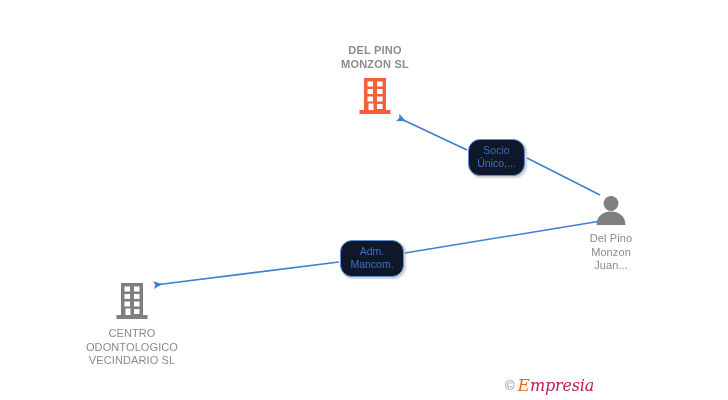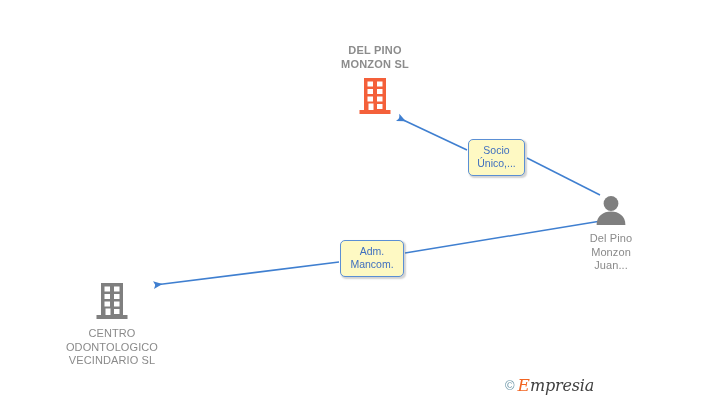--- a/index.html
+++ b/index.html
@@ -55,21 +55,21 @@
     left: 307px;
     top: 44px;
     width: 136px;
   }
   #node-root .node-label.title {
     margin-bottom: 6px;
   }
 
   
   #node-centro {
-    left: 42px;
+    left: 62px;
     top: 282px;
     width: 140px;
   }
   #node-centro .node-label {
     margin-top: 7px;
   }
 
   
   #node-person {
     left: 561px;
@@ -77,23 +77,23 @@
     width: 100px;
   }
   #node-person .node-label {
     margin-top: 7px;
   }
 
   
   .edge-label {
     position: absolute;
     z-index: 5;
-    background: #fef9c3;
+    background: #0f172a;
     border: 1px solid #5b8fd4;
-    border-radius: 5px;
+    border-radius: 12px;
     color: #3f6fbf;
     font-size: 10.5px;
     line-height: 13px;
     text-align: center;
     padding: 4px 7px 5px 7px;
     box-shadow: 1.5px 1.5px 1.5px rgba(120,120,120,0.33);
     white-space: pre-line;
     box-sizing: border-box;
   }
   #label-socio {
@@ -125,21 +125,21 @@
     font-size: 13px;
     margin-right: 3px;
   }
   #watermark .wm-e {
     color: #f26522;
     font-family: "DejaVu Serif", serif;
     font-style: italic;
     font-size: 17px;
   }
   #watermark .wm-rest {
-    color: #404040;
+    color: #be185d;
     font-family: "DejaVu Serif", serif;
     font-style: italic;
     font-size: 16px;
     letter-spacing: -0.2px;
   }
 </style>
 </head>
 <body>
 
 <div id="graph">

